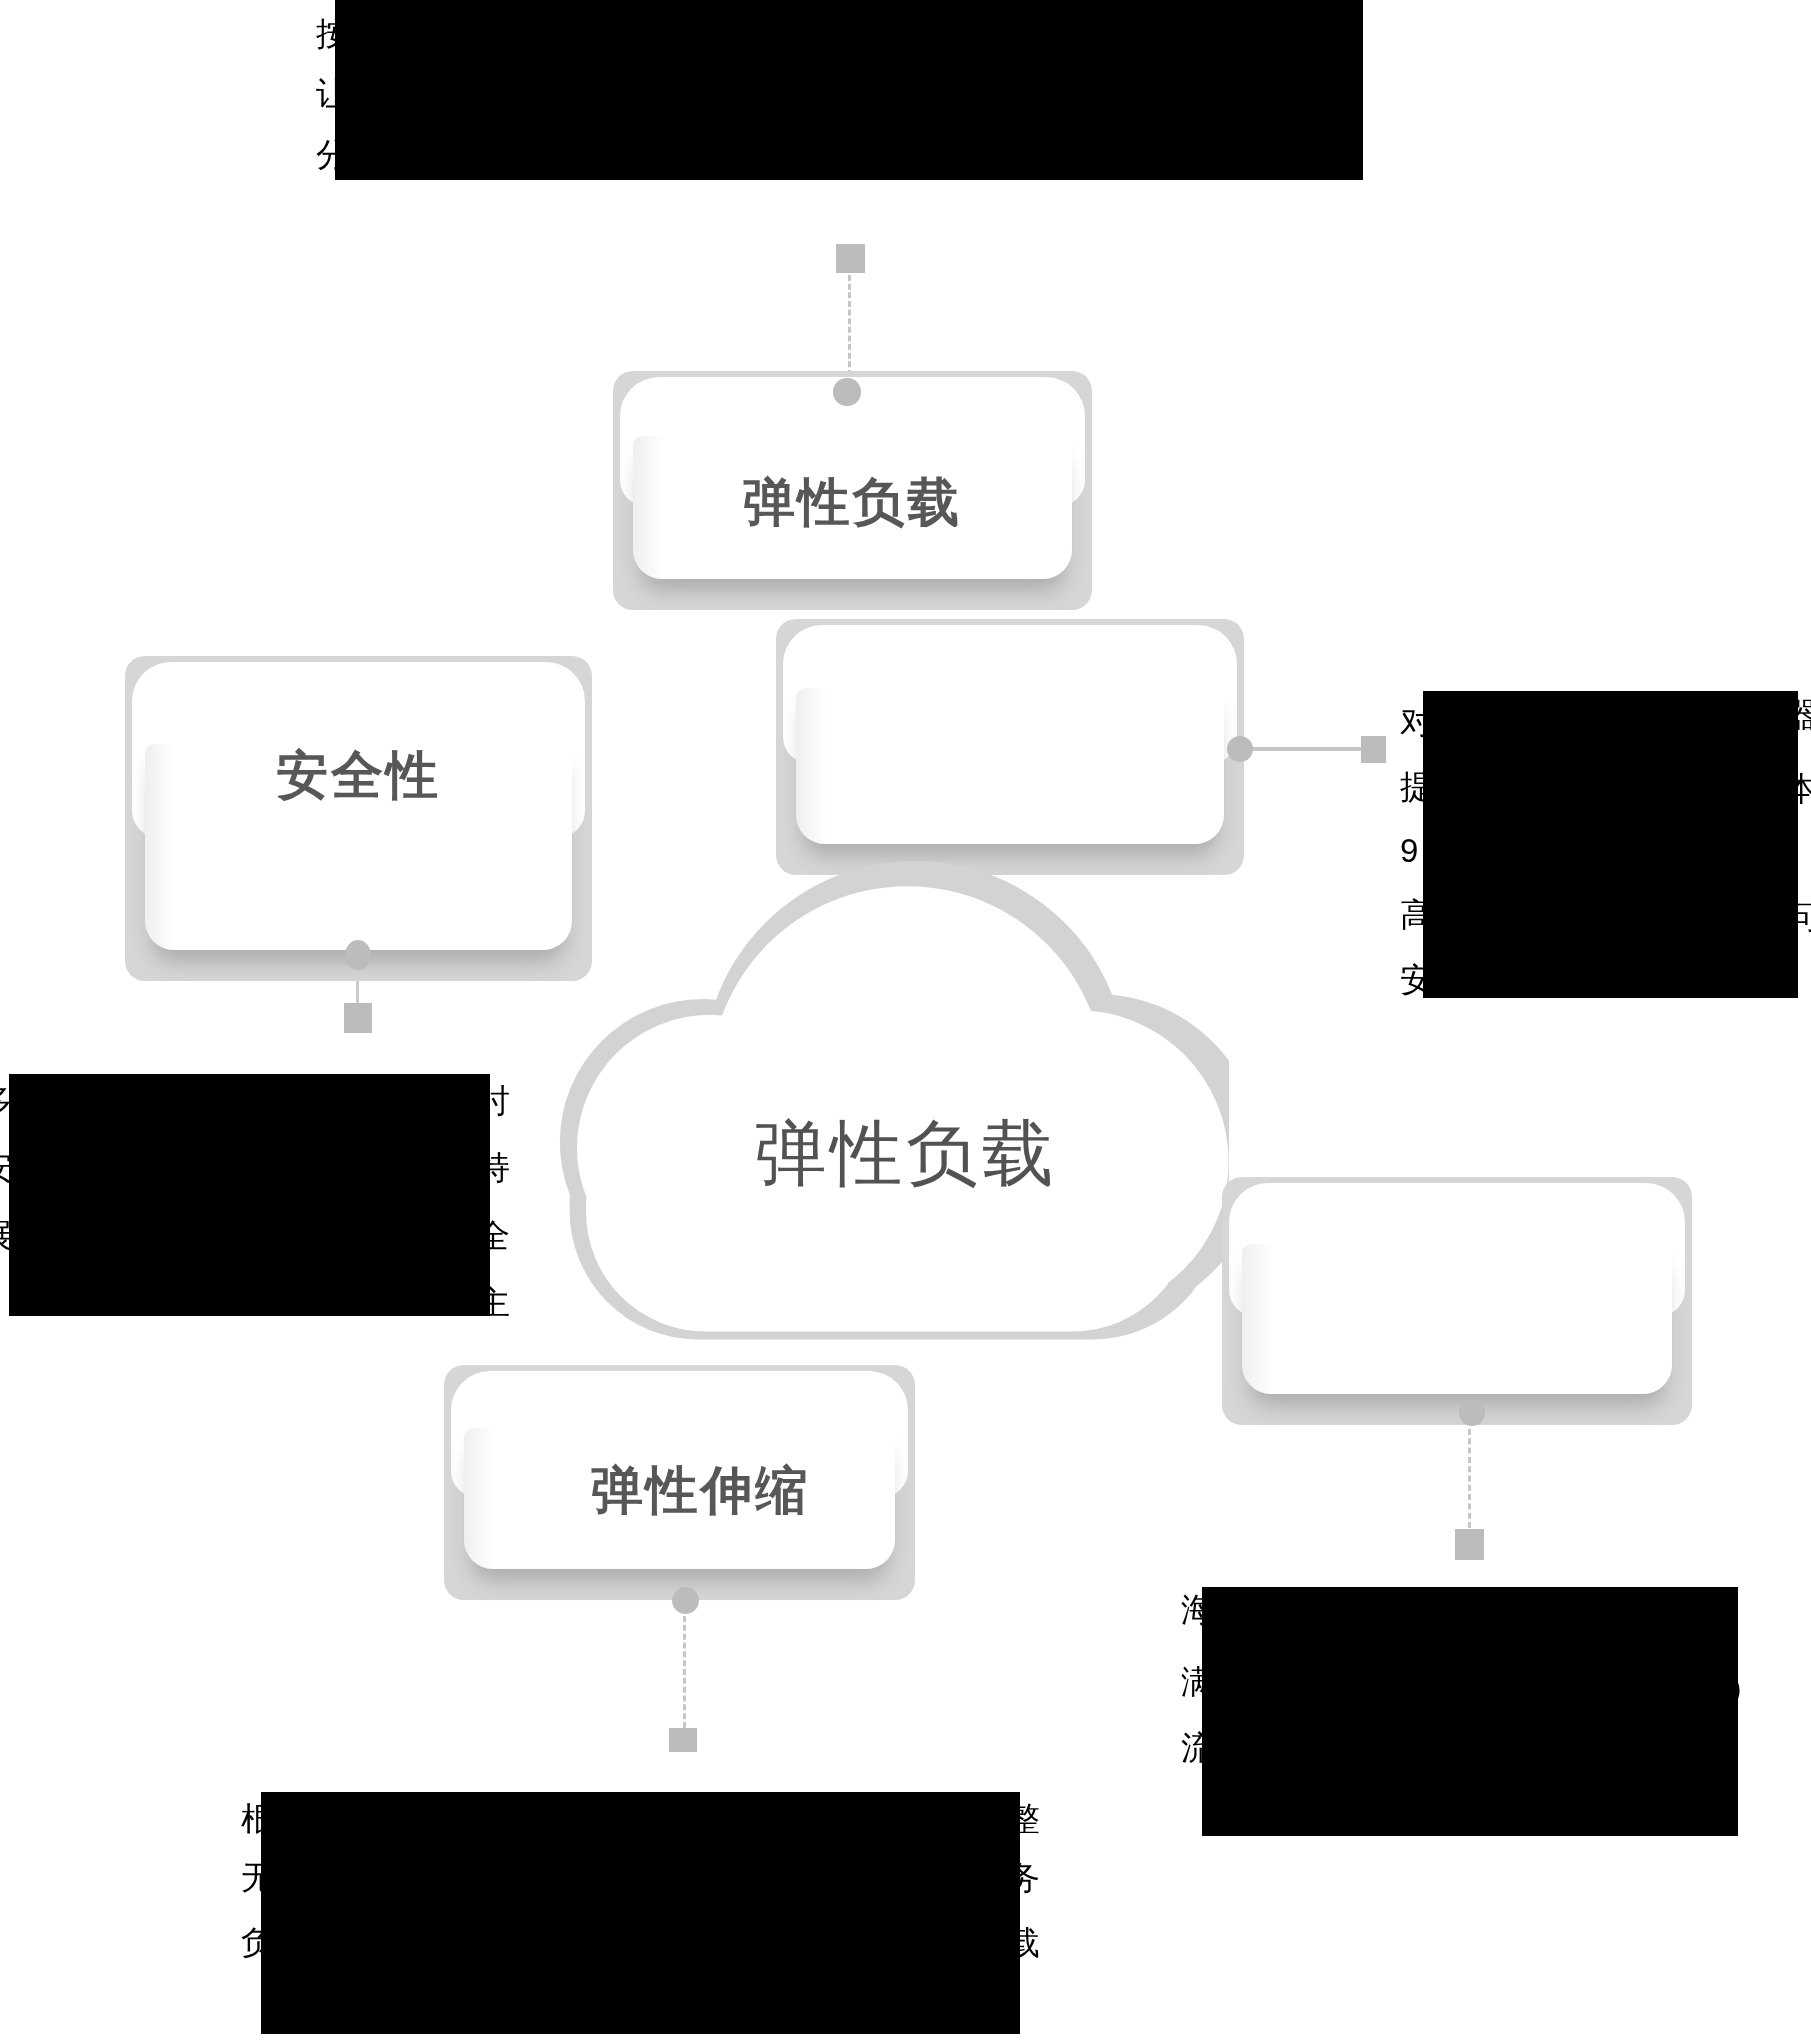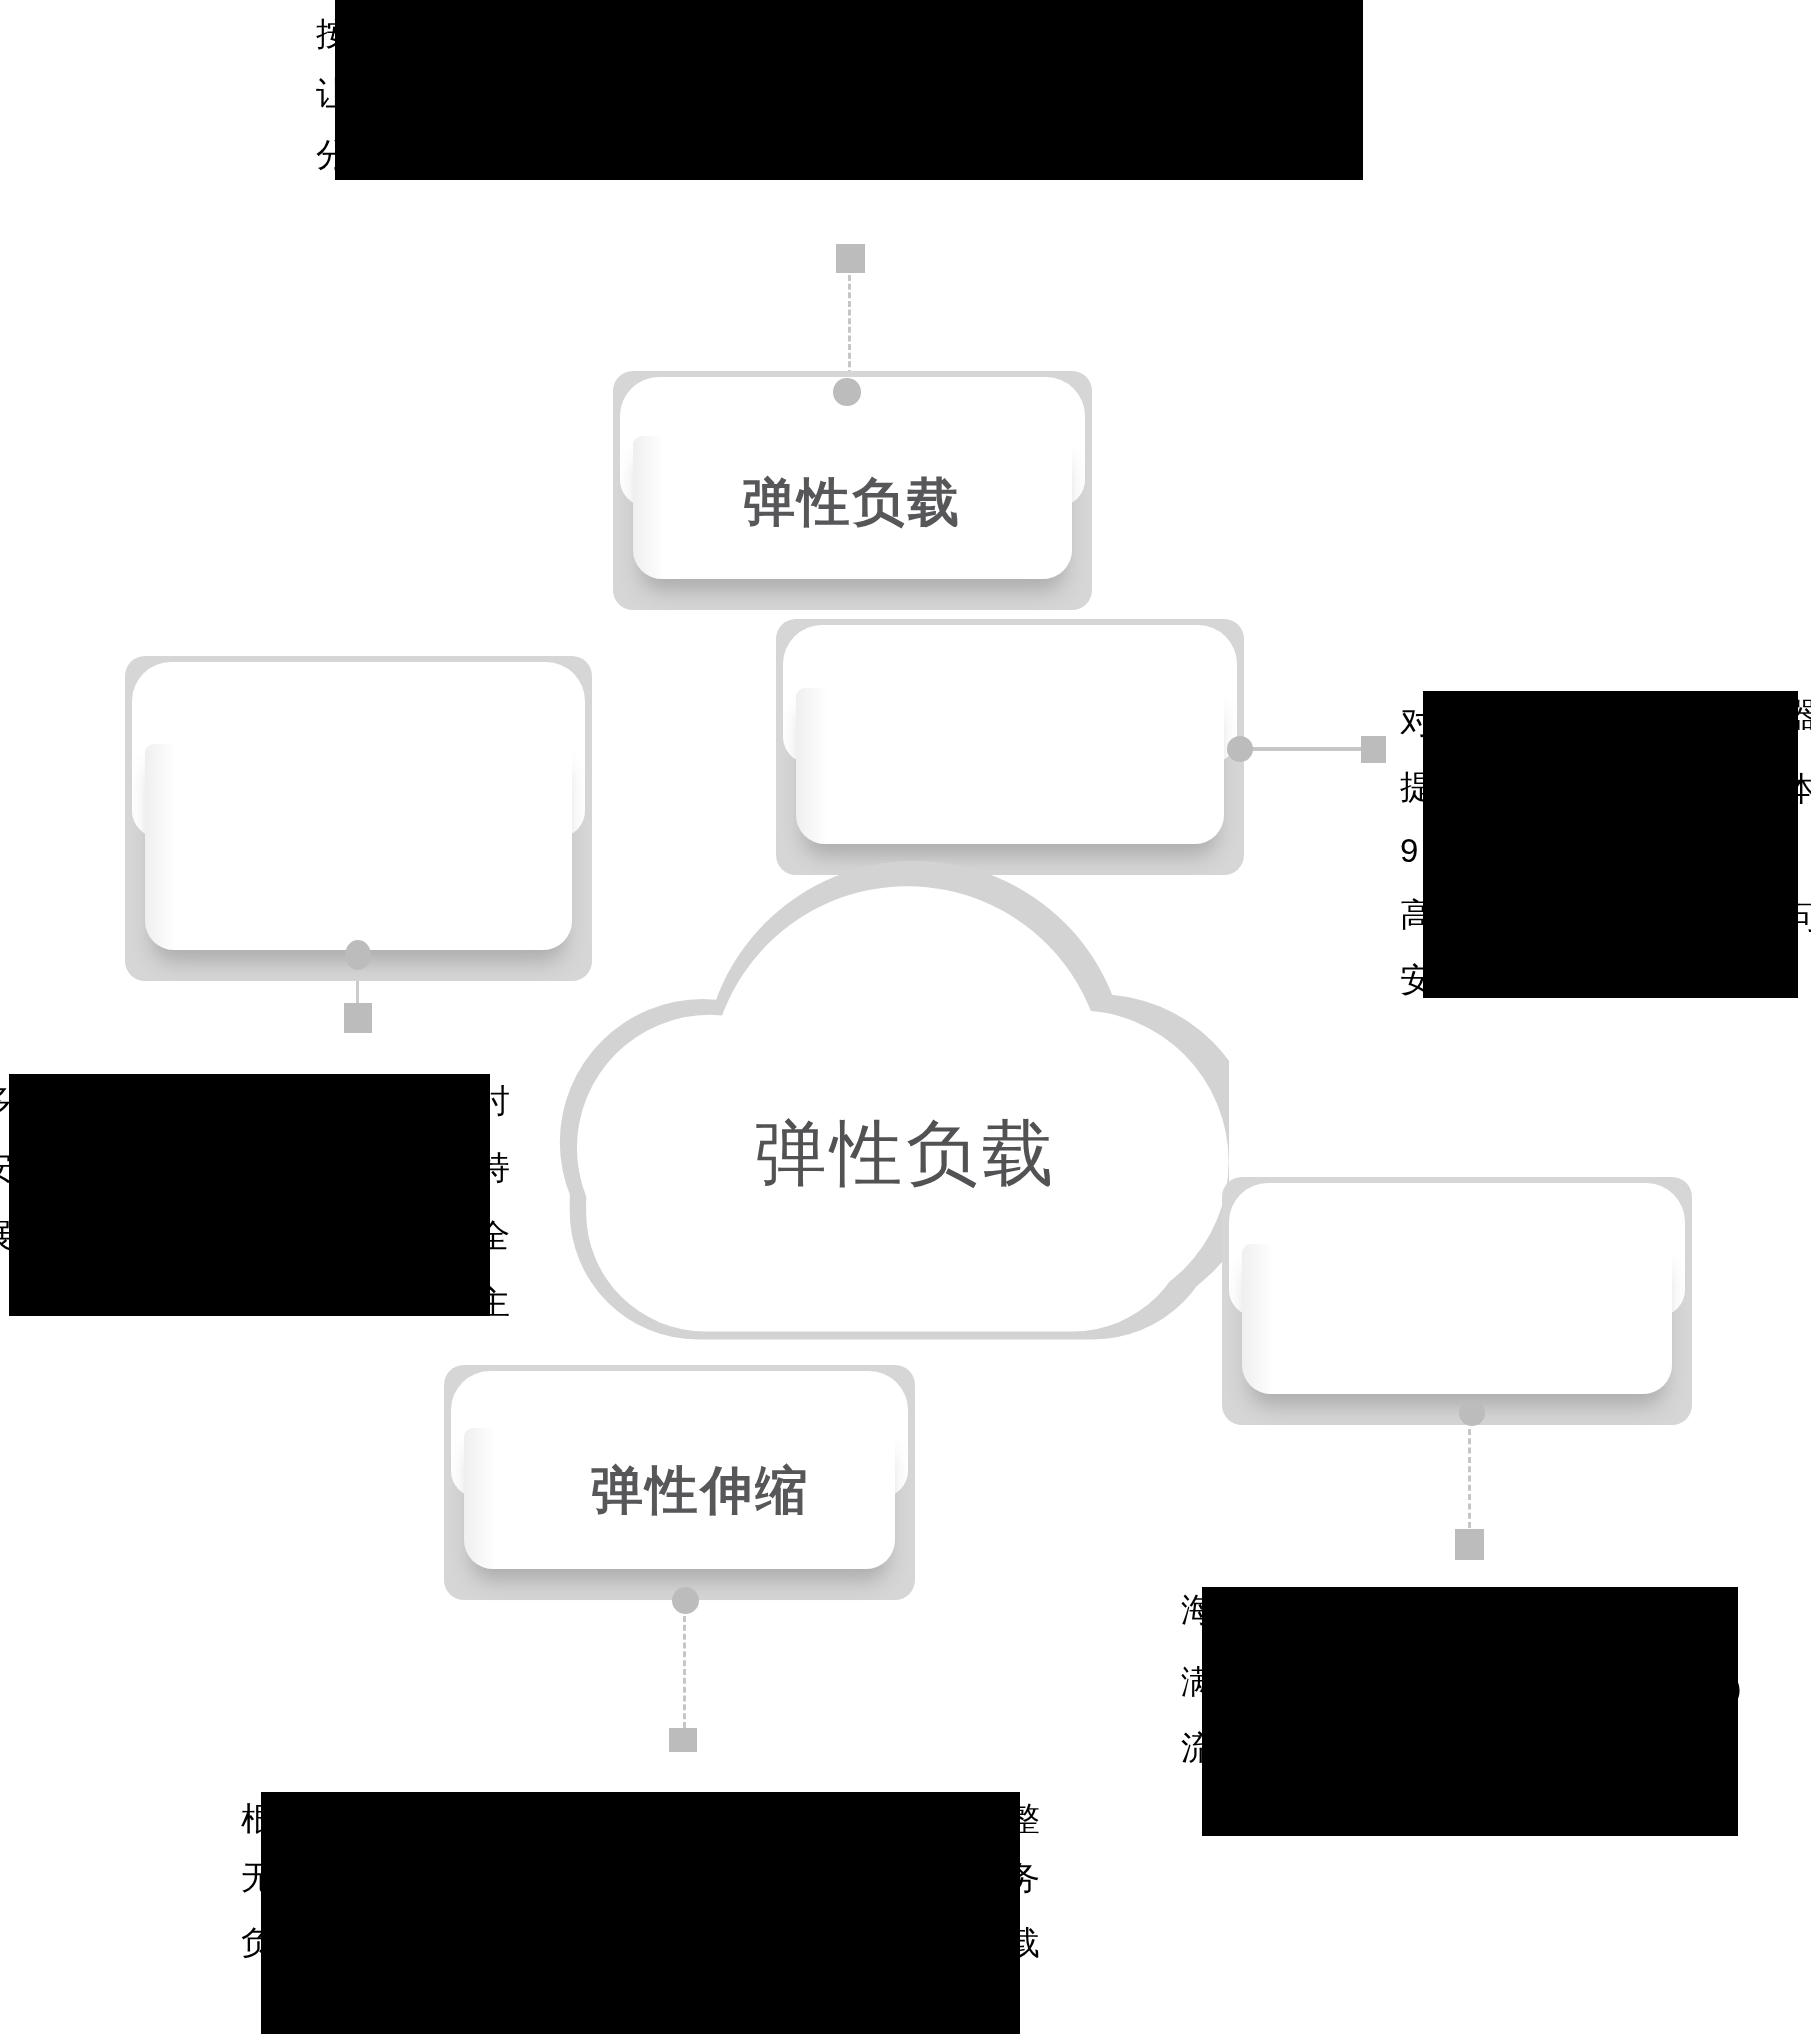--- a/index.html
+++ b/index.html
@@ -153,20 +153,21 @@
     <span class="frag" style="left:1785px;top:770px;">本</span>
     <span class="frag" style="left:1785px;top:898px;">问</span>
     <div class="cover" style="left:1423px;top:691px;width:375px;height:307px;"></div>
   </div>
 
   <div class="card" id="card-security">
     <div class="card-back"></div>
     <div class="card-flap"></div>
     <div class="card-face"></div>
   </div>
+  <div class="card-label" id="label-security">安全性</div>
 
   <div class="dot" style="left:345px;top:940px;width:26px;height:30px;"></div>
   <div class="line-v" style="left:356px;top:970px;height:35px;"></div>
   <div class="sq" style="left:344px;top:1003px;width:27.5px;height:30px;"></div>
 
   <div>
     <span class="frag" style="left:-20px;top:1082px;">多</span>
     <span class="frag" style="left:-20px;top:1149px;">安</span>
     <span class="frag" style="left:-20px;top:1217px;">展</span>
     <span class="frag" style="left:477px;top:1082px;">时</span>

